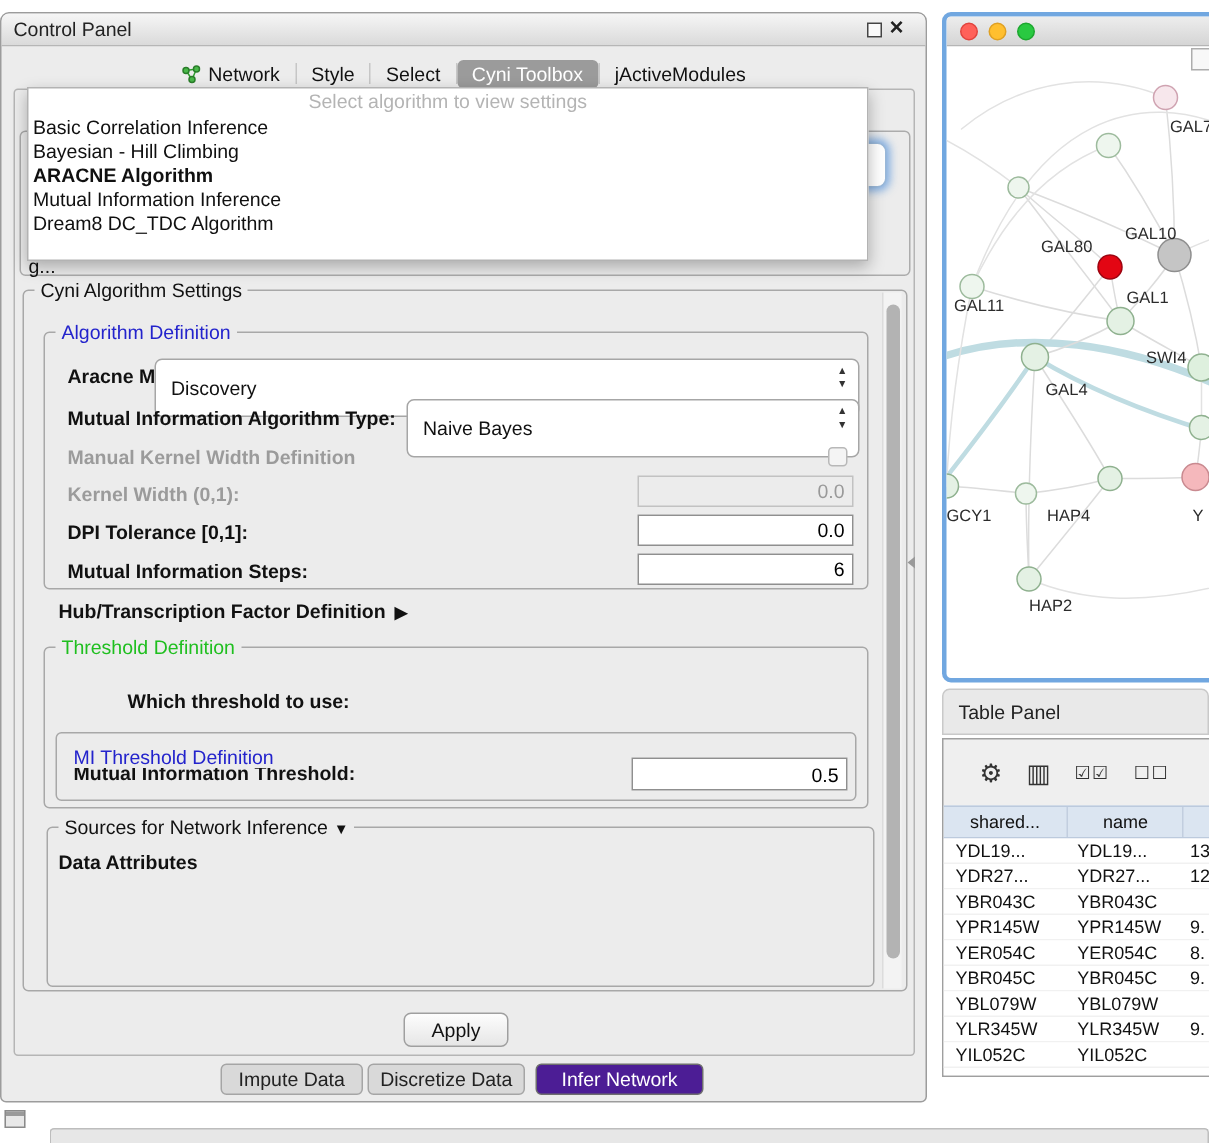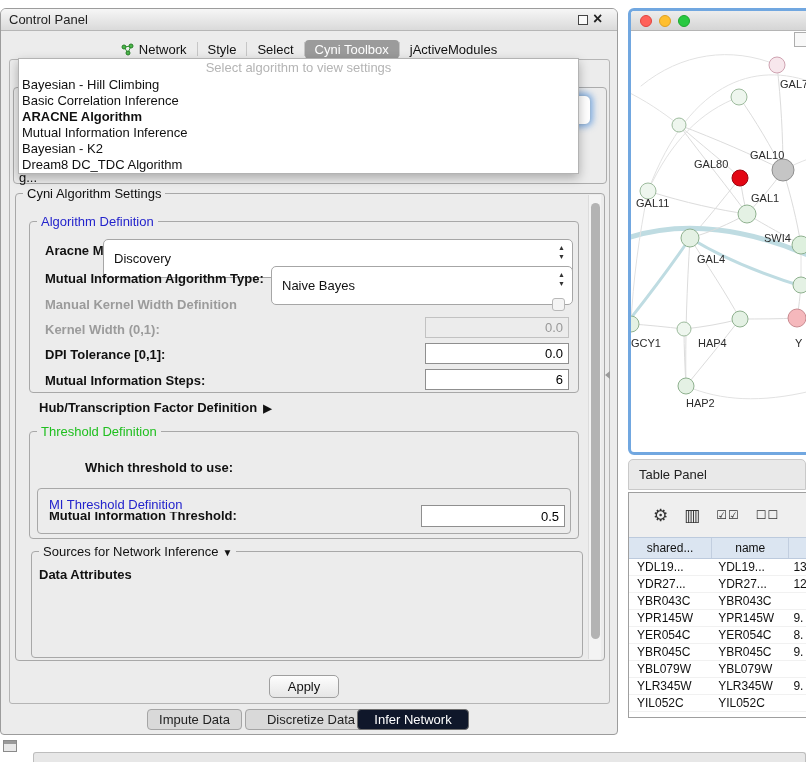--- a/index.html
+++ b/index.html
@@ -84,22 +84,22 @@
   
   #attr-list{position:absolute;left:38px;top:576px;width:543px;height:70px;background:#fff;border:1px solid #999;overflow:hidden}
   .attr-item{height:17px;line-height:17px;padding-left:4px;font-size:13px;background:#3a66c4;color:#fff;width:507px;white-space:nowrap}
   #attr-scroll{position:absolute;left:510px;top:0;width:12px;height:100%;background:#f0f0f0;border-left:1px solid #d5d5d5}
   #attr-thumb{position:absolute;left:2px;top:2px;width:8px;height:38px;background:#bdbdbd;border-radius:4px}
 
   #apply-btn{position:absolute;left:268px;top:666px;width:70px;height:23px;background:linear-gradient(#fdfdfd,#e6e6e6);border:1px solid #9f9f9f;border-radius:5px;font-size:13px;display:flex;align-items:center;justify-content:center}
 
   .btab{position:absolute;top:700px;height:21px;background:#d9d9d9;border:1px solid #a5a5a5;border-radius:4px;font-size:13px;display:flex;align-items:center;justify-content:center;color:#222;white-space:nowrap}
   #btab-impute{left:146px;width:95px}
-  #btab-discretize{left:244px;width:132px}
-  #btab-infer{left:356px;width:112px;background:#0f172a;border-color:#6e6e6e;color:#fff}
+  #btab-discretize{left:244px;width:105px}
+  #btab-infer{left:356px;width:112px;background:#4c1d95;border-color:#6e6e6e;color:#fff}
 
   #splitter-arrow{position:absolute;left:604px;top:362px;width:0;height:0;border-top:4px solid transparent;border-bottom:4px solid transparent;border-right:5px solid #9a9a9a}
 
   
   #net-window{position:absolute;left:628px;top:8px;width:200px;height:447px;background:#fff;border:3px solid #71a7e0;border-radius:6px;overflow:hidden}
   #net-titlebar{height:20px;background:linear-gradient(#ededed,#d5d5d5);border-bottom:1px solid #b5b5b5;display:flex;align-items:center;gap:7px;padding-left:9px;border-radius:3px 3px 0 0}
   .tl{width:12px;height:12px;border-radius:50%;display:inline-block}
   #tl-red{background:#ff6159;border:1px solid #e1443e}
   #tl-yellow{background:#ffbf2f;border:1px solid #dfa023}
   #tl-green{background:#29c941;border:1px solid #1da72f}
@@ -250,29 +250,28 @@
     </div>
   <div class="btab" id="btab-infer">
       <span>Infer Network</span>
     </div>
 
   <div id="splitter-arrow"></div>
 
   <div id="algo-popup">
     <div id="dd-placeholder">Select algorithm to view settings</div>
 
+      <div class="dd-item">Basic Correlation Inference</div>
+
       <div class="dd-item">Bayesian - Hill Climbing</div>
 
-      <div class="dd-item">Basic Correlation Inference</div>
-
       <div class="dd-item bold">ARACNE Algorithm</div>
 
       <div class="dd-item">Mutual Information Inference</div>
 
-      <div class="dd-item">Bayesian - K2</div>
 
       <div class="dd-item">Dream8 DC_TDC Algorithm</div>
     </div>
 </div>
 
 <div id="net-window">
   <div id="net-titlebar">
     <span class="tl" id="tl-red"></span>
     <span class="tl" id="tl-yellow"></span>
     <span class="tl" id="tl-green"></span>

